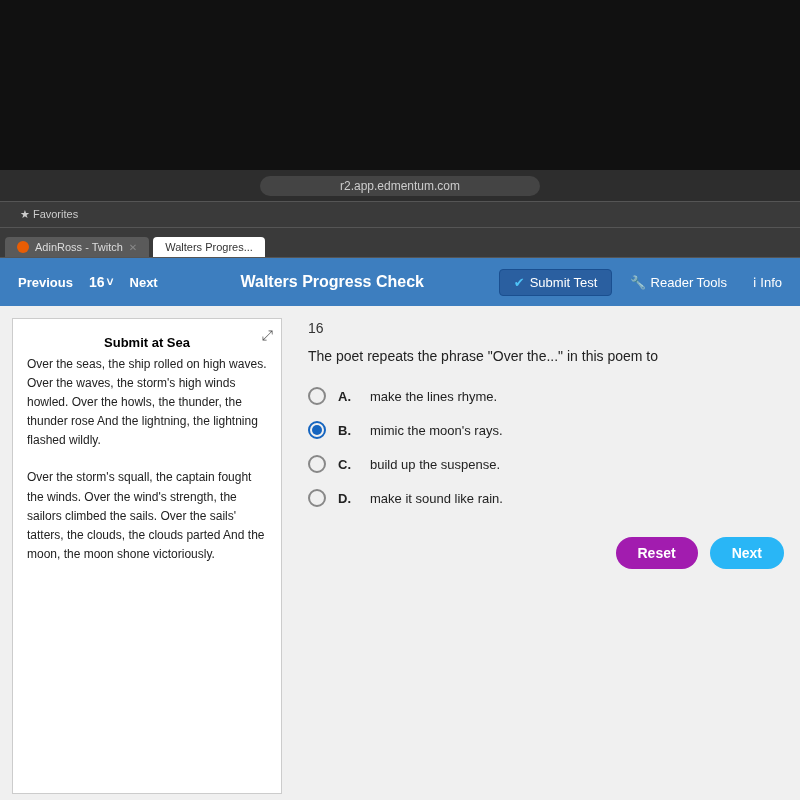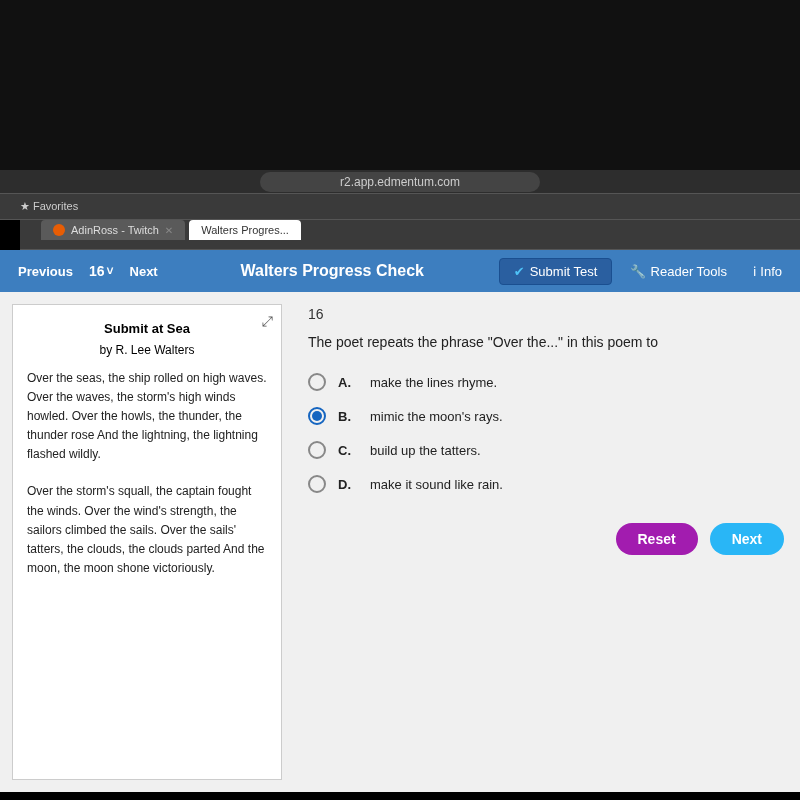--- a/index.html
+++ b/index.html
@@ -14,21 +14,21 @@
 
     
     .top-dark {
       height: 170px;
       background: #111;
     }
 
     
     .browser-bar {
       background: #2d2d2d;
-      height: 24px;
+      height: 32px;
       display: flex;
       align-items: center;
       justify-content: center;
       border-bottom: 1px solid #555;
     }
     .browser-bar .url {
       color: #ccc;
       font-size: 12px;
       background: #444;
       padding: 3px 80px;
@@ -48,25 +48,24 @@
     .bookmarks-bar span {
       color: #ccc;
       font-size: 11px;
     }
 
     
     .tabs-bar {
       background: #3a3a3a;
       height: 30px;
       display: flex;
-      align-items: flex-start;
-      padding: 0 21px;
+      align-items: flex-end;
+      padding: 0 5px;
       gap: 4px;
       border-bottom: 1px solid #555;
-      margin-left: 20px;
     }
     .tab {
       background: #5a5a5a;
       color: #ddd;
       font-size: 11px;
       padding: 4px 12px;
       border-radius: 4px 4px 0 0;
       display: flex;
       align-items: center;
       gap: 6px;
@@ -84,21 +83,21 @@
       width: 12px;
       height: 12px;
       border-radius: 50%;
       background: #e85d04;
       display: inline-block;
     }
 
     
     .app-toolbar {
       background: #3d7ebf;
-      height: 42px;
+      height: 48px;
       display: flex;
       align-items: center;
       padding: 0 10px;
       gap: 8px;
       color: white;
     }
     .app-toolbar .nav-btn {
       background: none;
       border: none;
       color: white;
@@ -330,21 +329,20 @@
       <span>Info</span>
     </button>
   </div>
 </div>
 
 <div class="main-content">
 
   <div class="passage-panel">
     <span class="passage-expand">⤢</span>
     <div class="passage-title">Submit at Sea</div>
-    <div class="passage-author">by R. Lee Walters</div>
     <div class="passage-text">Over the seas, the ship rolled on high waves.
 Over the waves, the storm's high winds howled.
 Over the howls, the thunder, the thunder rose
 And the lightning, the lightning flashed wildly.</div>
     <br>
     <div class="passage-text">Over the storm's squall, the captain fought the winds.
 Over the wind's strength, the sailors climbed the sails.
 Over the sails' tatters, the clouds, the clouds parted
 And the moon, the moon shone victoriously.</div>
   </div>
@@ -365,21 +363,21 @@
         <div class="radio-outer selected">
           <div class="radio-inner"></div>
         </div>
         <span class="option-letter">B.</span>
         <span>mimic the moon's rays.</span>
       </div>
 
       <div class="answer-option">
         <div class="radio-outer"></div>
         <span class="option-letter">C.</span>
-        <span>build up the tatters.</span>
+        <span>build up the suspense.</span>
       </div>
 
       <div class="answer-option">
         <div class="radio-outer"></div>
         <span class="option-letter">D.</span>
         <span>make it sound like rain.</span>
       </div>
     </div>
 
     <div class="action-buttons">

